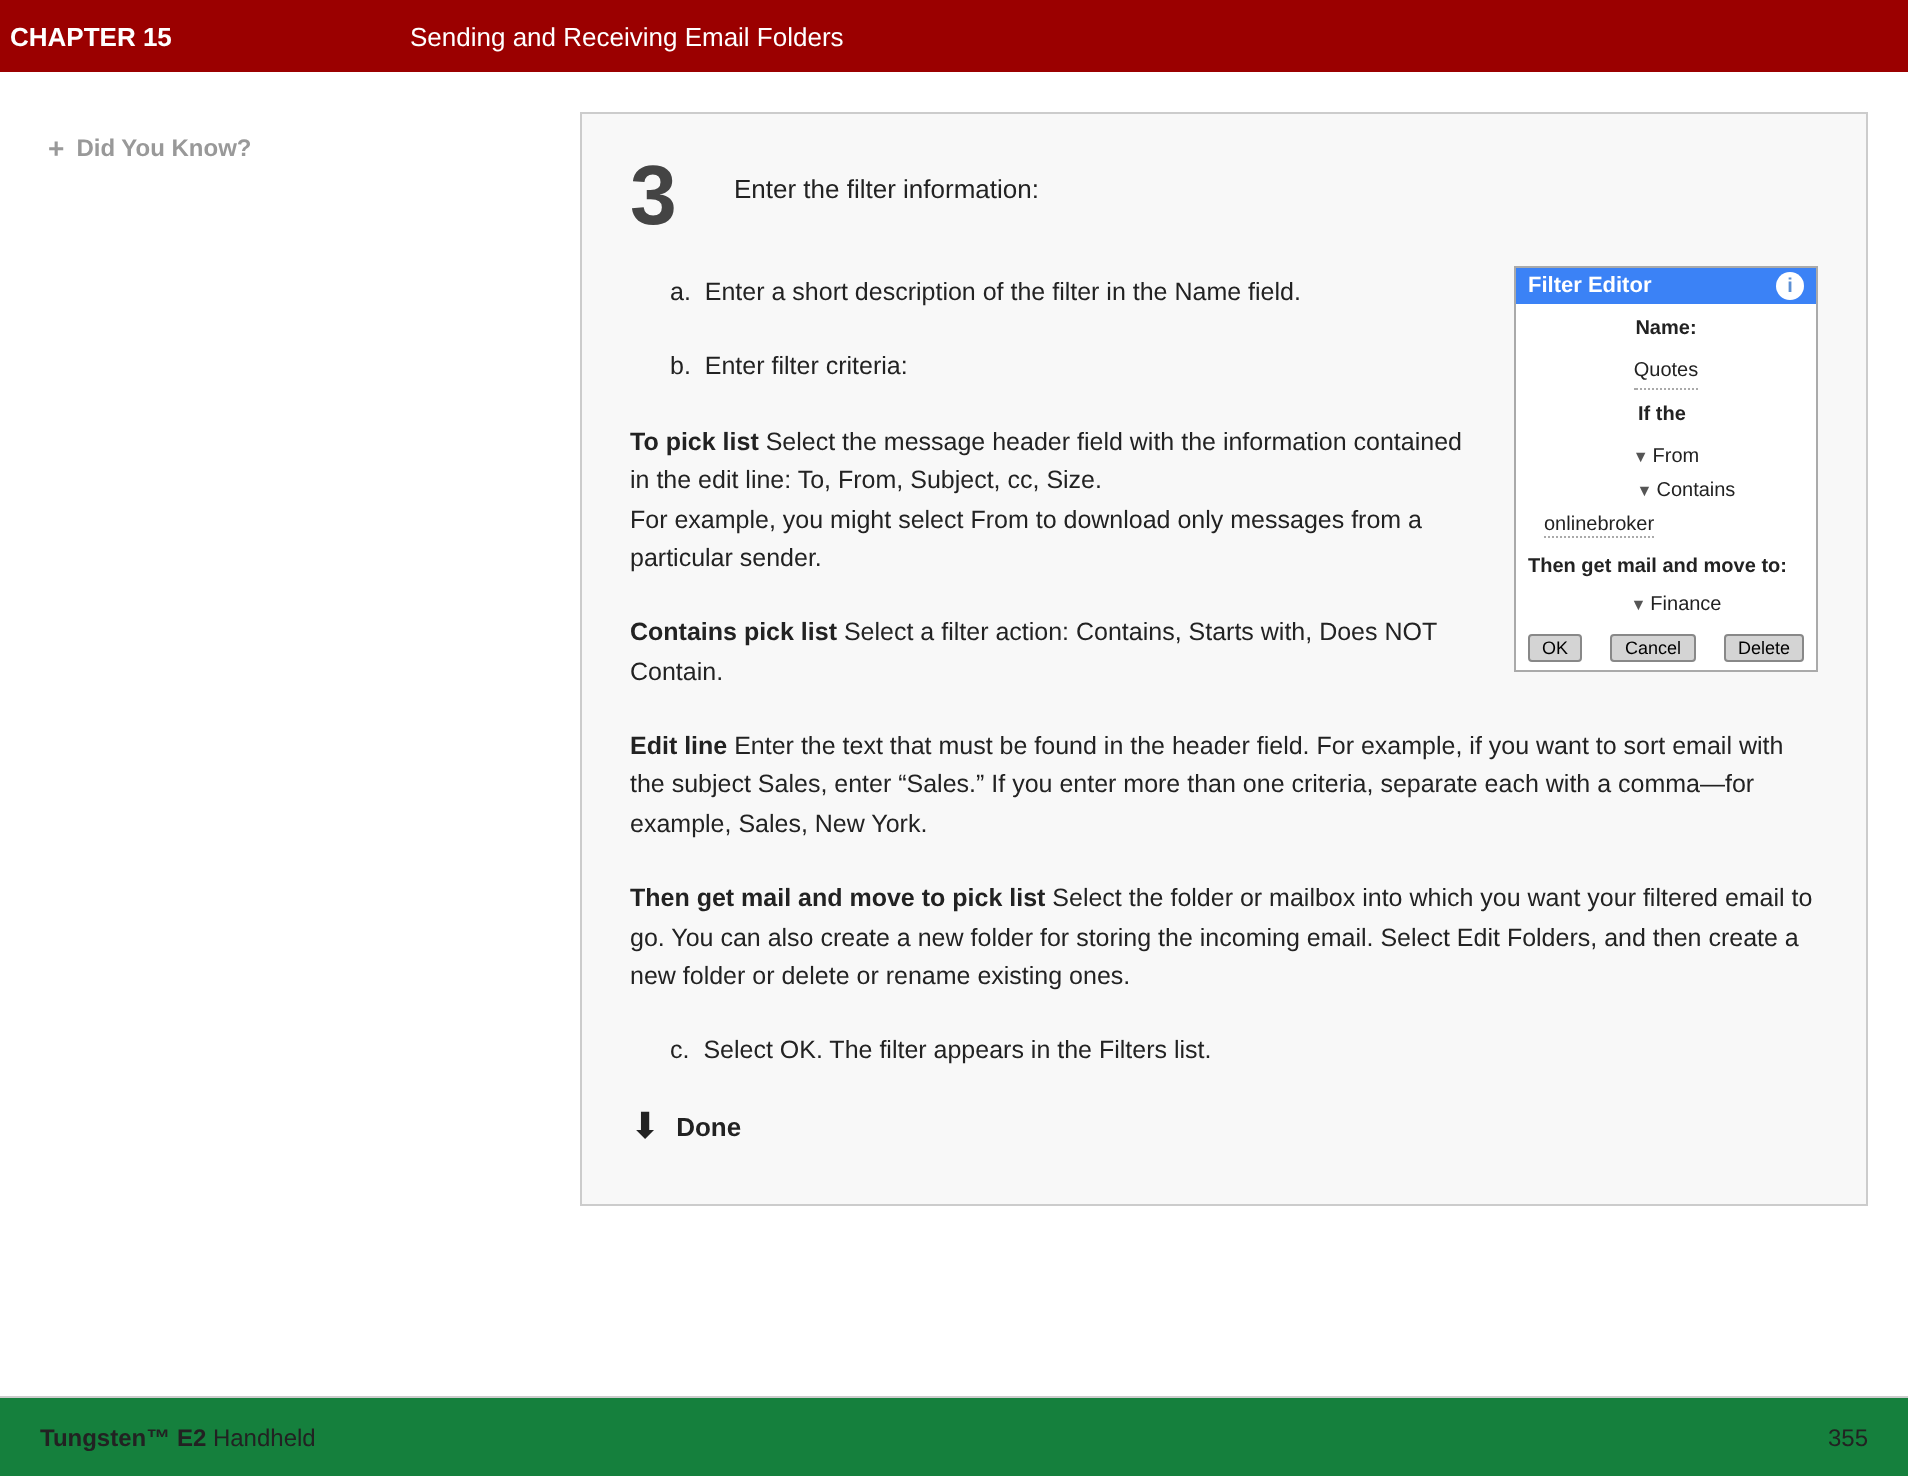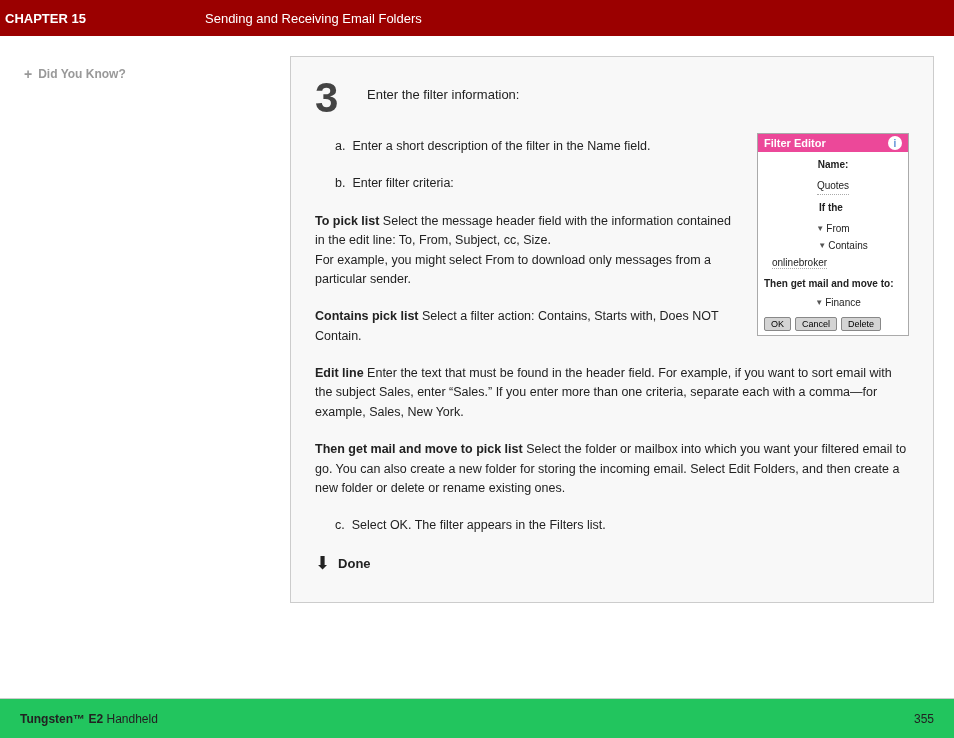--- a/index.html
+++ b/index.html
@@ -101,21 +101,21 @@
 
     
     .filter-editor-wrap {
       float: right;
       margin: 0 0 10px 20px;
       border: 1px solid #aaa;
       background: #e8e8e8;
       width: 152px;
     }
     .fe-titlebar {
-      background: #ec4899;
+      background: #3b82f6;
       color: #fff;
       font-size: 11px;
       font-weight: bold;
       display: flex;
       align-items: center;
       justify-content: space-between;
       padding: 2px 6px;
     }
     .fe-info-icon {
       background: #fff;
@@ -172,21 +172,21 @@
     .fe-then-label {
       font-weight: bold;
       font-size: 10px;
       color: #222;
       margin-top: 2px;
     }
     .fe-buttons {
       display: flex;
       gap: 4px;
       margin-top: 6px;
-      justify-content: flex-start;
+      justify-content: space-between;
     }
     .fe-btn {
       background: #d4d4d4;
       border: 1px solid #888;
       font-size: 9px;
       padding: 1px 6px;
       border-radius: 2px;
       cursor: pointer;
     }
 
@@ -220,21 +220,21 @@
     }
     .done-label {
       font-size: 13px;
       font-weight: bold;
       color: #222;
     }
 
     
     .footer {
       height: 40px;
-      background: #22c55e;
+      background: #15803d;
       border-top: 1px solid #ccc;
       display: flex;
       align-items: center;
       padding: 0 20px;
       justify-content: space-between;
     }
     .footer-brand {
       font-size: 12px;
       color: #222;
     }

